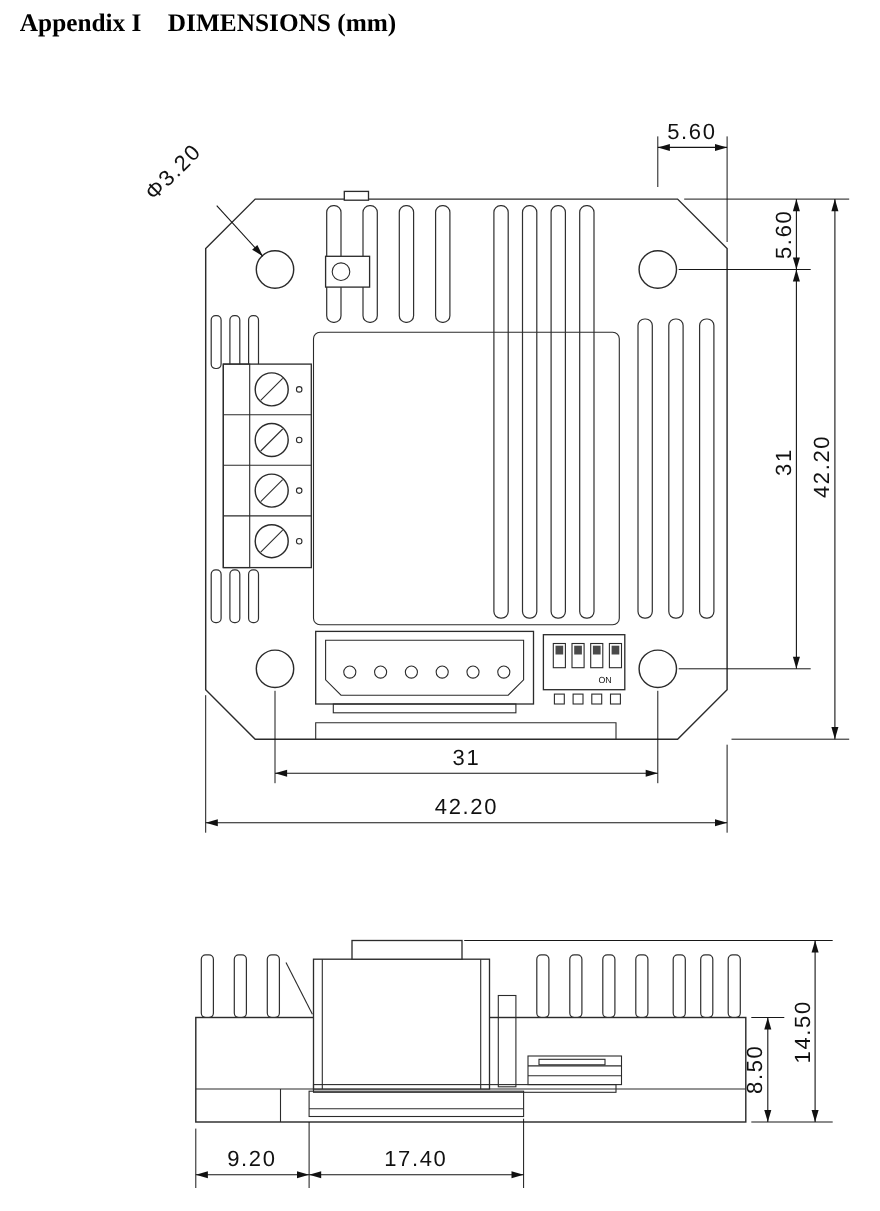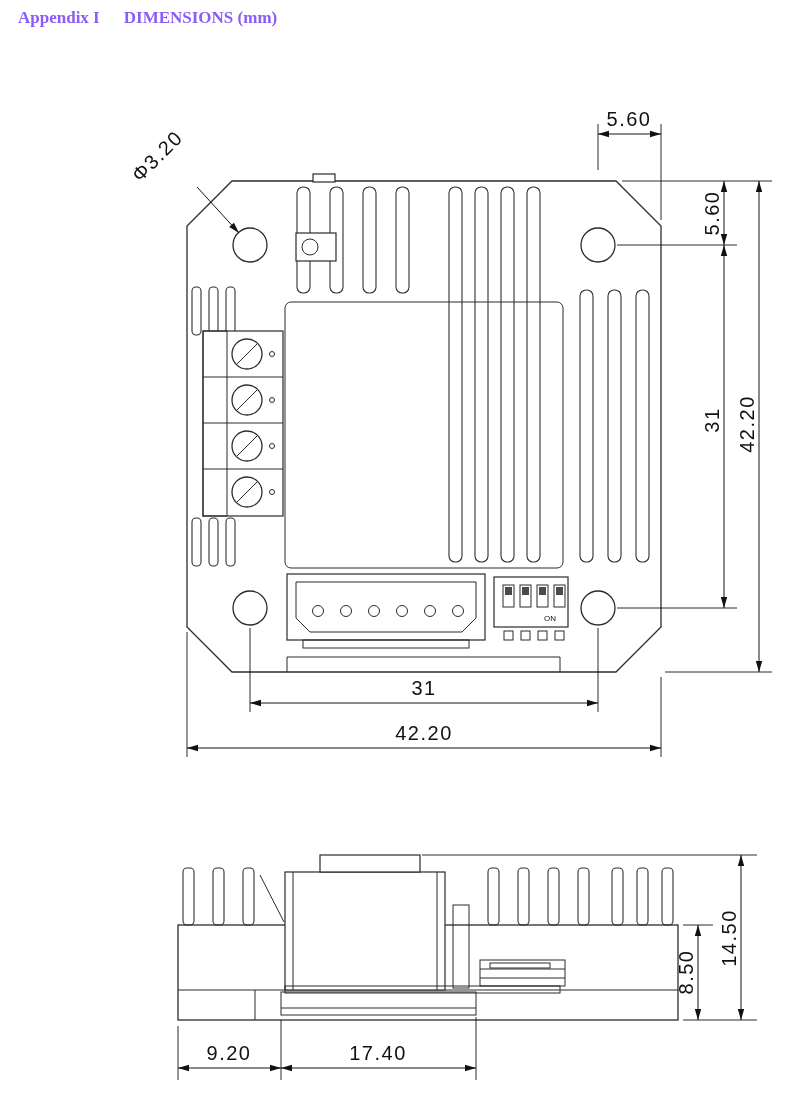--- a/index.html
+++ b/index.html
@@ -2,21 +2,21 @@
 <html><head>
 <meta charset="utf-8">
 <style>
   html,body{margin:0;padding:0;}
   body{
     width:800px;height:1101px;background:#ffffff;position:relative;overflow:hidden;
     font-family:"Liberation Sans",sans-serif;
   }
   .title{
     position:absolute;left:18px;top:8px;margin:0;
-    font-family:"Liberation Serif",serif;font-size:17px;font-weight:bold;color:#8b5cf6;
+    font-family:"Liberation Serif",serif;font-size:23px;font-weight:bold;color:#000000;
     white-space:nowrap;
   }
   .title .t2{margin-left:24px;}
   svg{position:absolute;left:0;top:0;}
   .part{fill:none;stroke:#2b2b2b;stroke-width:1.3;}
   .part-thin{fill:none;stroke:#2b2b2b;stroke-width:1;}
   .fin{fill:none;stroke:#303030;stroke-width:1.1;}
   .white{fill:#ffffff;stroke:#2b2b2b;stroke-width:1.2;}
   .filldark{fill:#4a4a4a;stroke:none;}
   .dimline{stroke:#141414;stroke-width:1;fill:none;}

